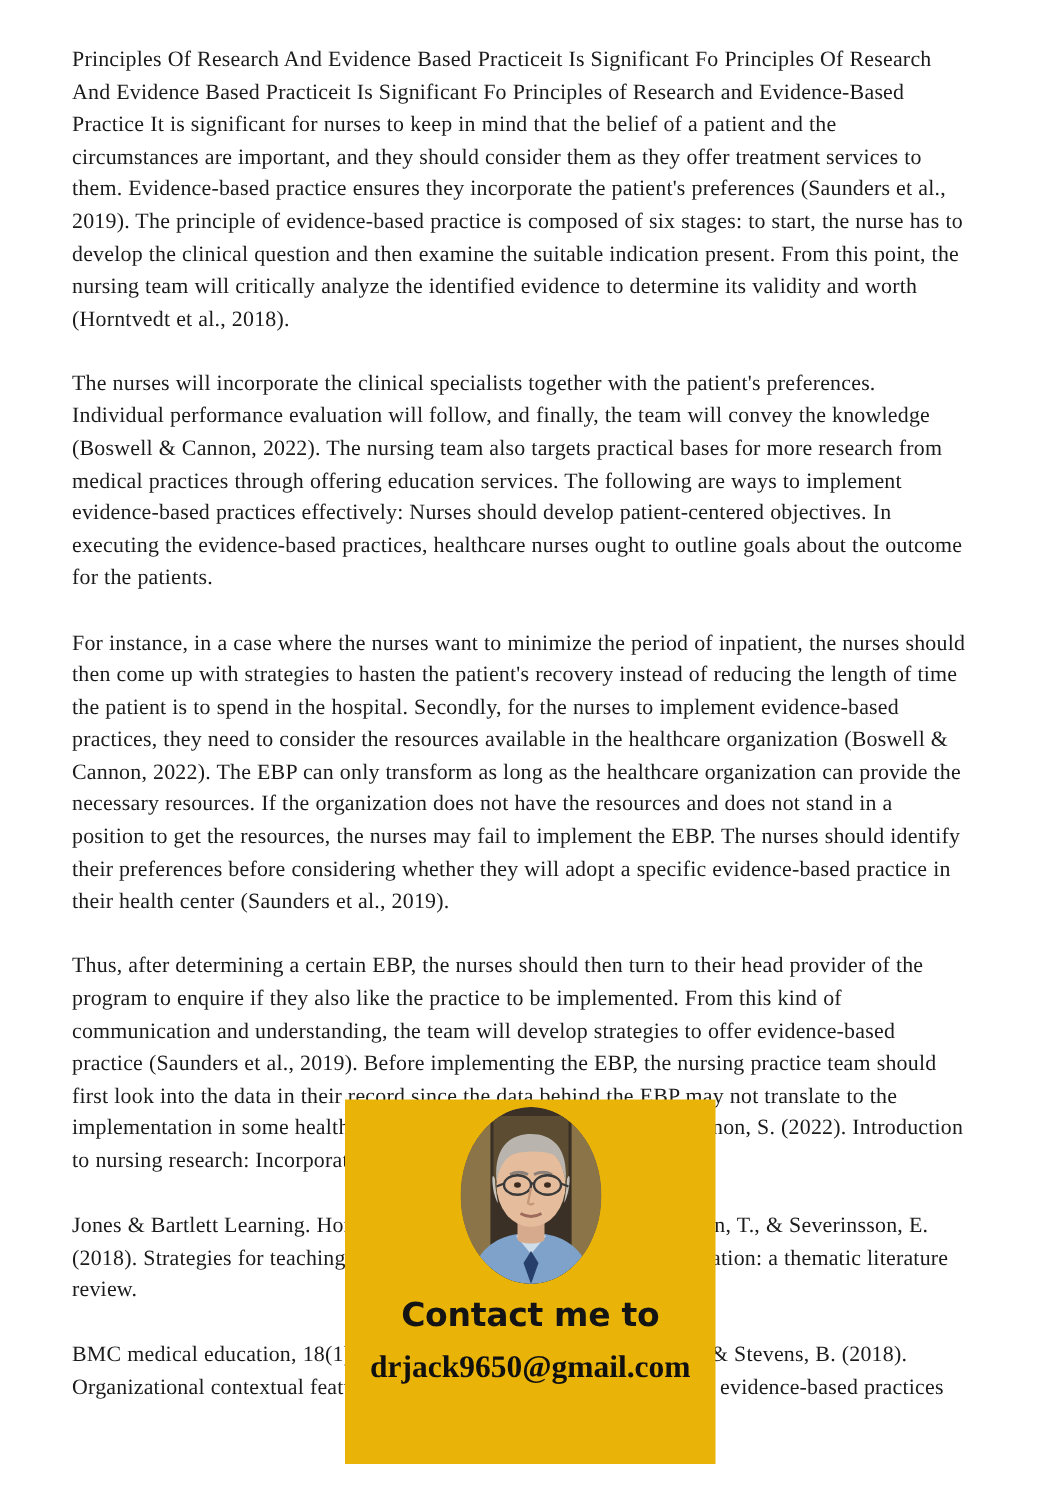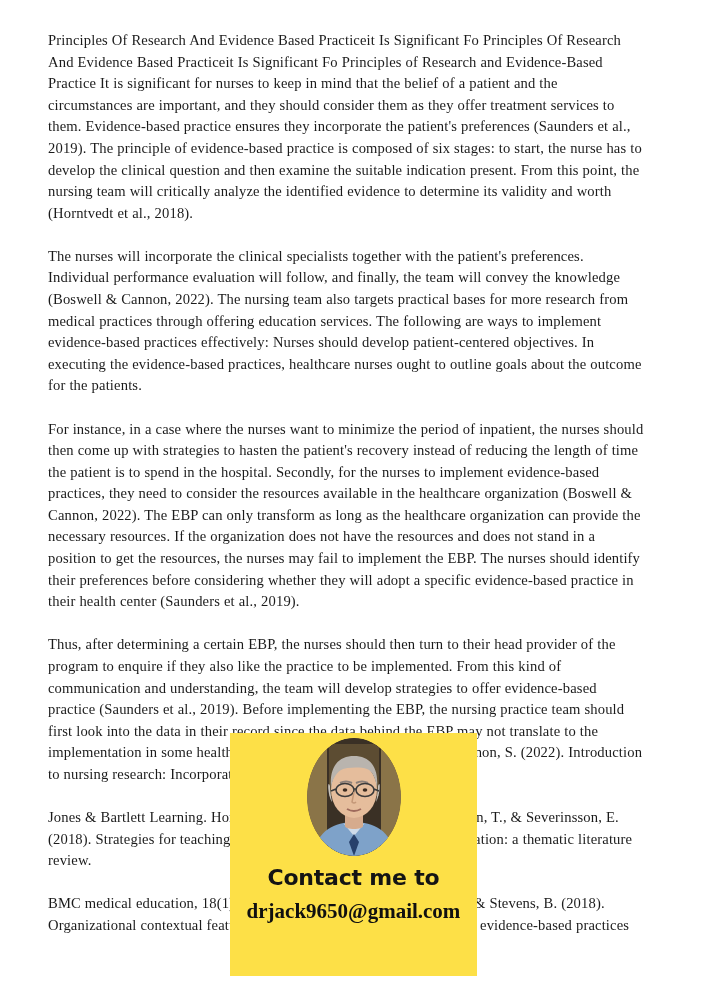--- a/index.html
+++ b/index.html
@@ -42,21 +42,21 @@
   }
   .doc-paragraph:last-child { margin-bottom: 0; }
 
   
   #contact-overlay {
     position: absolute;
     left: 230px;
     top: 733px;
     width: 247px;
     height: 243px;
-    background: #fde047;
+    background: #eab308;
     box-sizing: border-box;
     display: flex;
     flex-direction: column;
     align-items: center;
     overflow: hidden;
   }
 
   #contact-avatar {
     margin-top: 5px;
     width: 94px;

